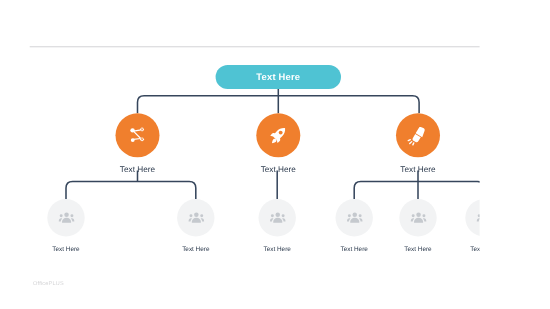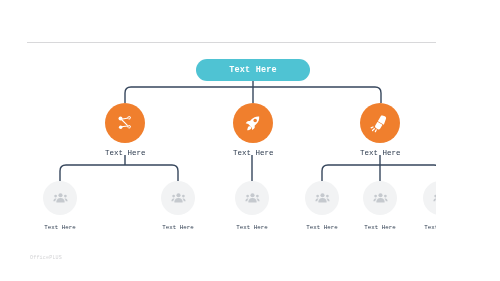--- a/index.html
+++ b/index.html
@@ -9,21 +9,20 @@
   }
   body {
     font-family: "Liberation Sans", sans-serif;
   }
   #slide {
     position: relative;
     width: 436px;
     height: 281px;
     background: #ffffff;
     overflow: hidden;
-    font-family: Liberation Mono, monospace;
   }
 
   
   #top-rule {
     position: absolute;
     left: 27px;
     top: 42px;
     width: 446px;
     height: 1px;
     background: #d8d8da;

